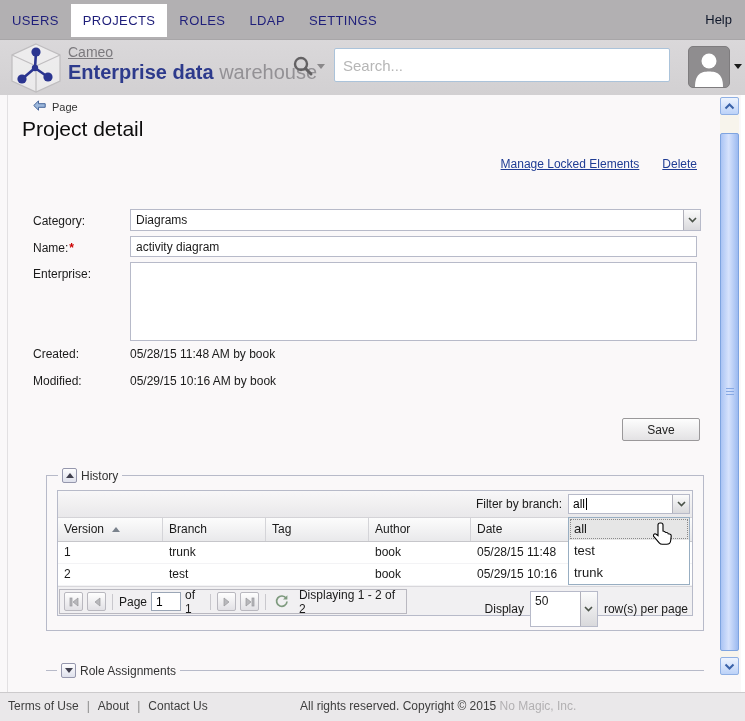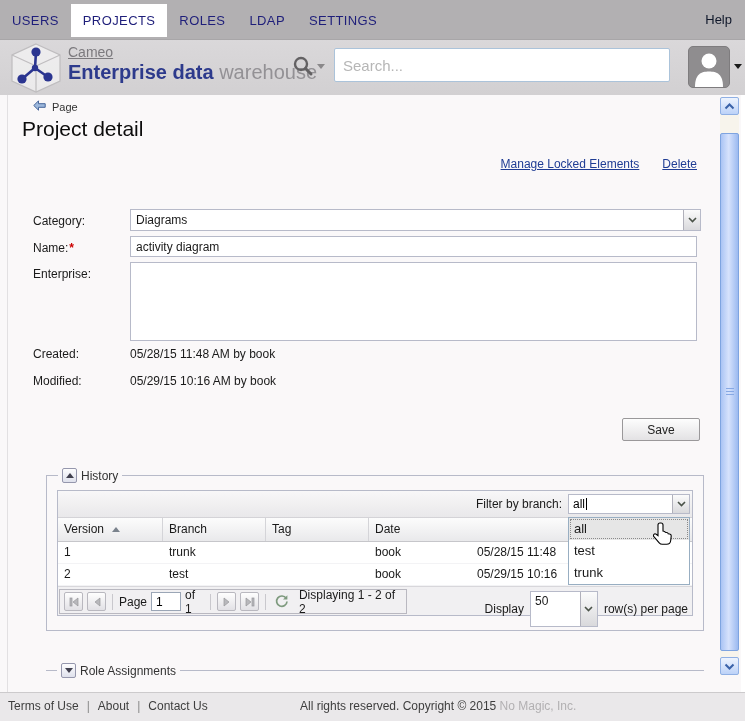--- a/index.html
+++ b/index.html
@@ -255,20 +255,23 @@
           <div class="gh-cell gh-c0">
             <span>Version</span>
             <span class="sort-up"></span>
           </div>
           <div class="gh-cell gh-c1">
               <span>Branch</span>
             </div>
           <div class="gh-cell gh-c2">
               <span>Tag</span>
             </div>
+          <div class="gh-cell gh-c3">
+              <span>Author</span>
+            </div>
           <div class="gh-cell gh-c4">
               <span>Date</span>
             </div>
         </div>
 
         <div class="grid-row">
           <div class="gr-cell gh-c0">1</div>
           <div class="gr-cell gh-c1">trunk</div>
           <div class="gr-cell gh-c2"></div>
           <div class="gr-cell gh-c3">book</div>

